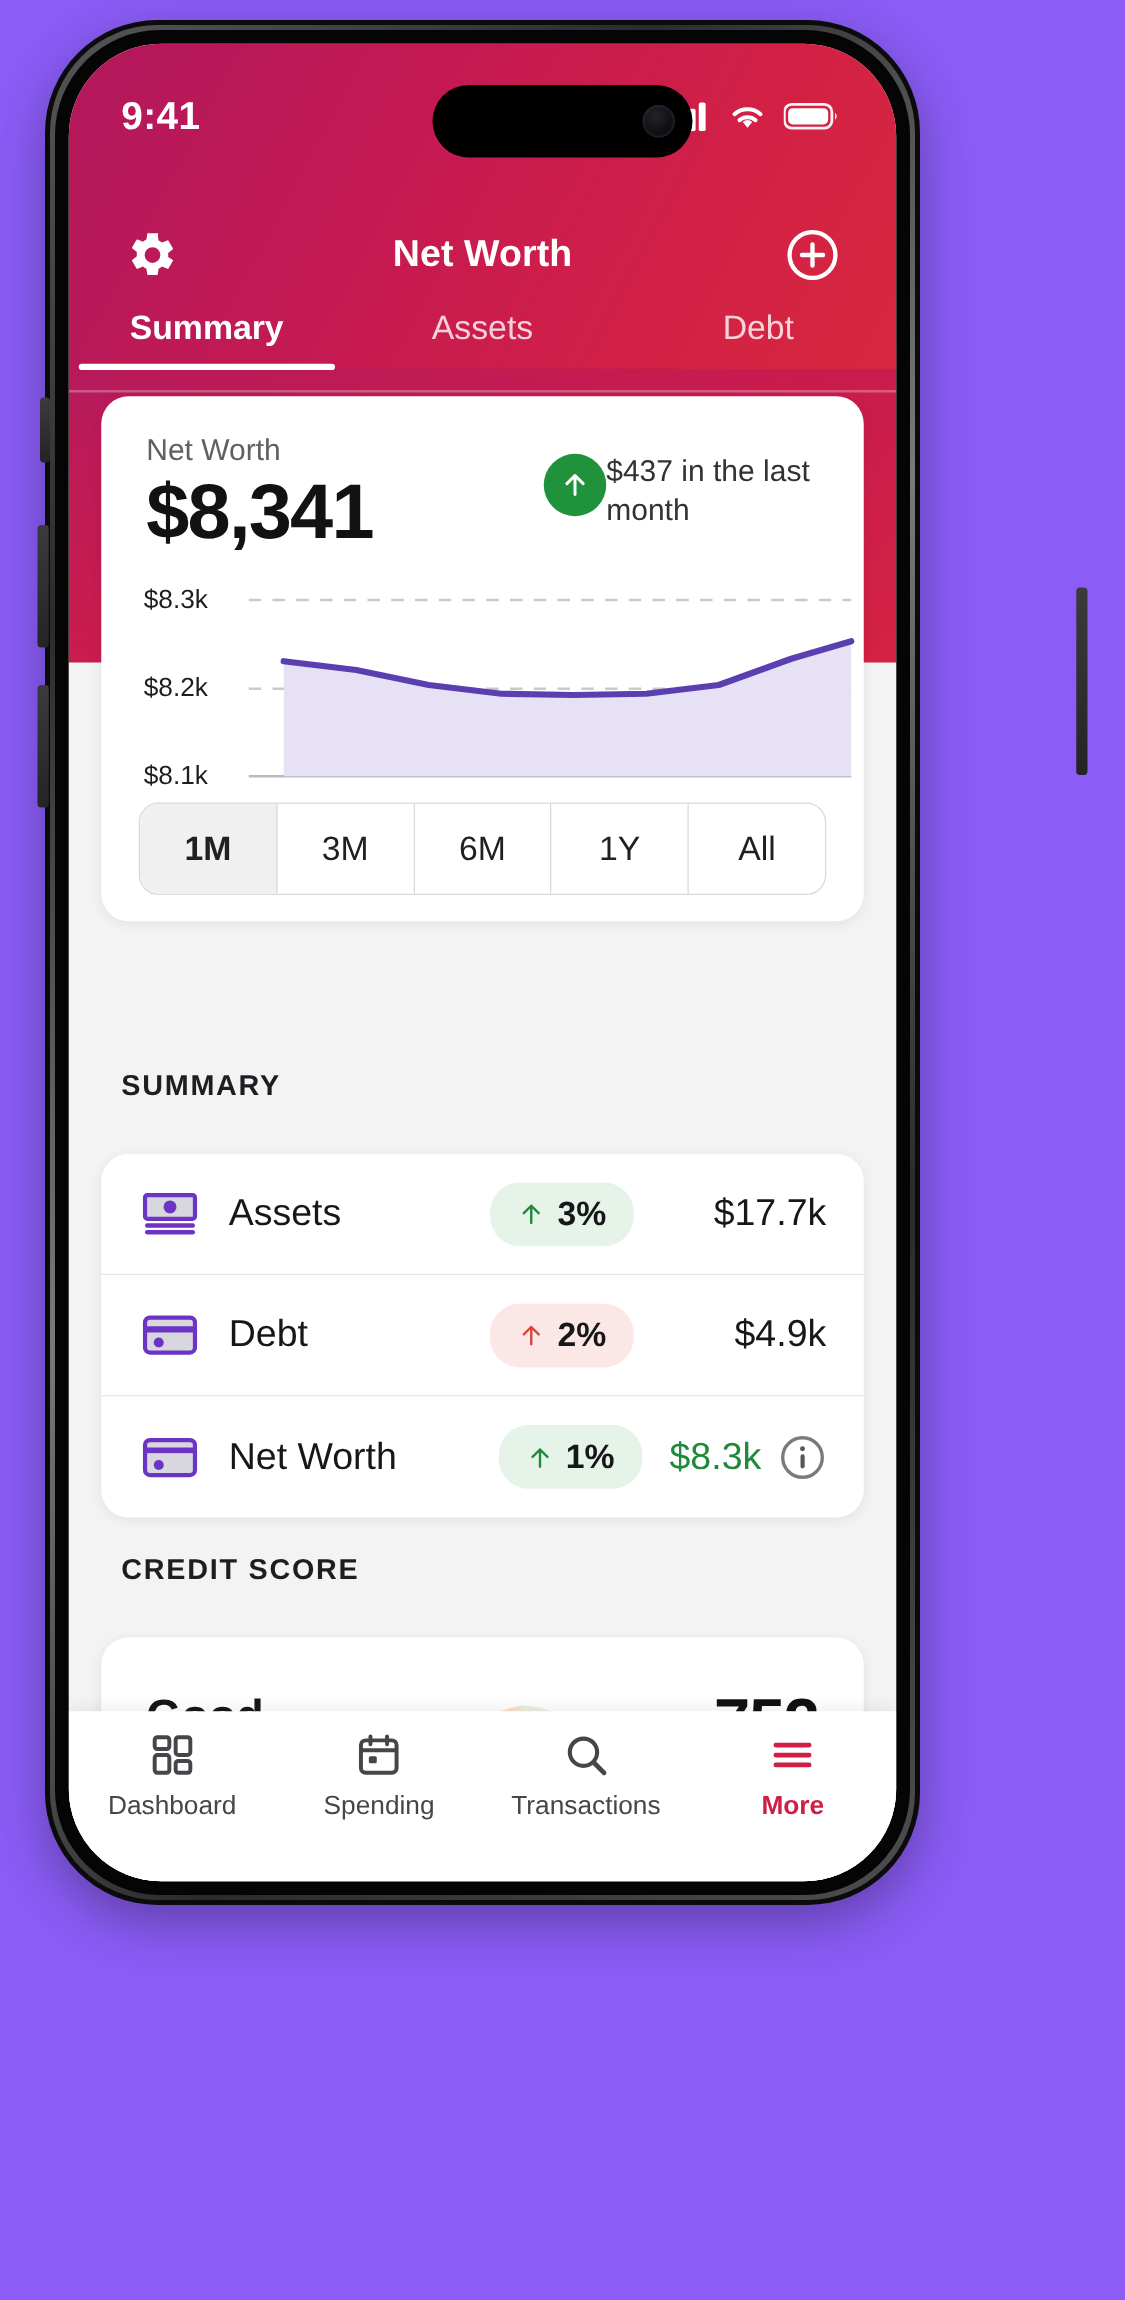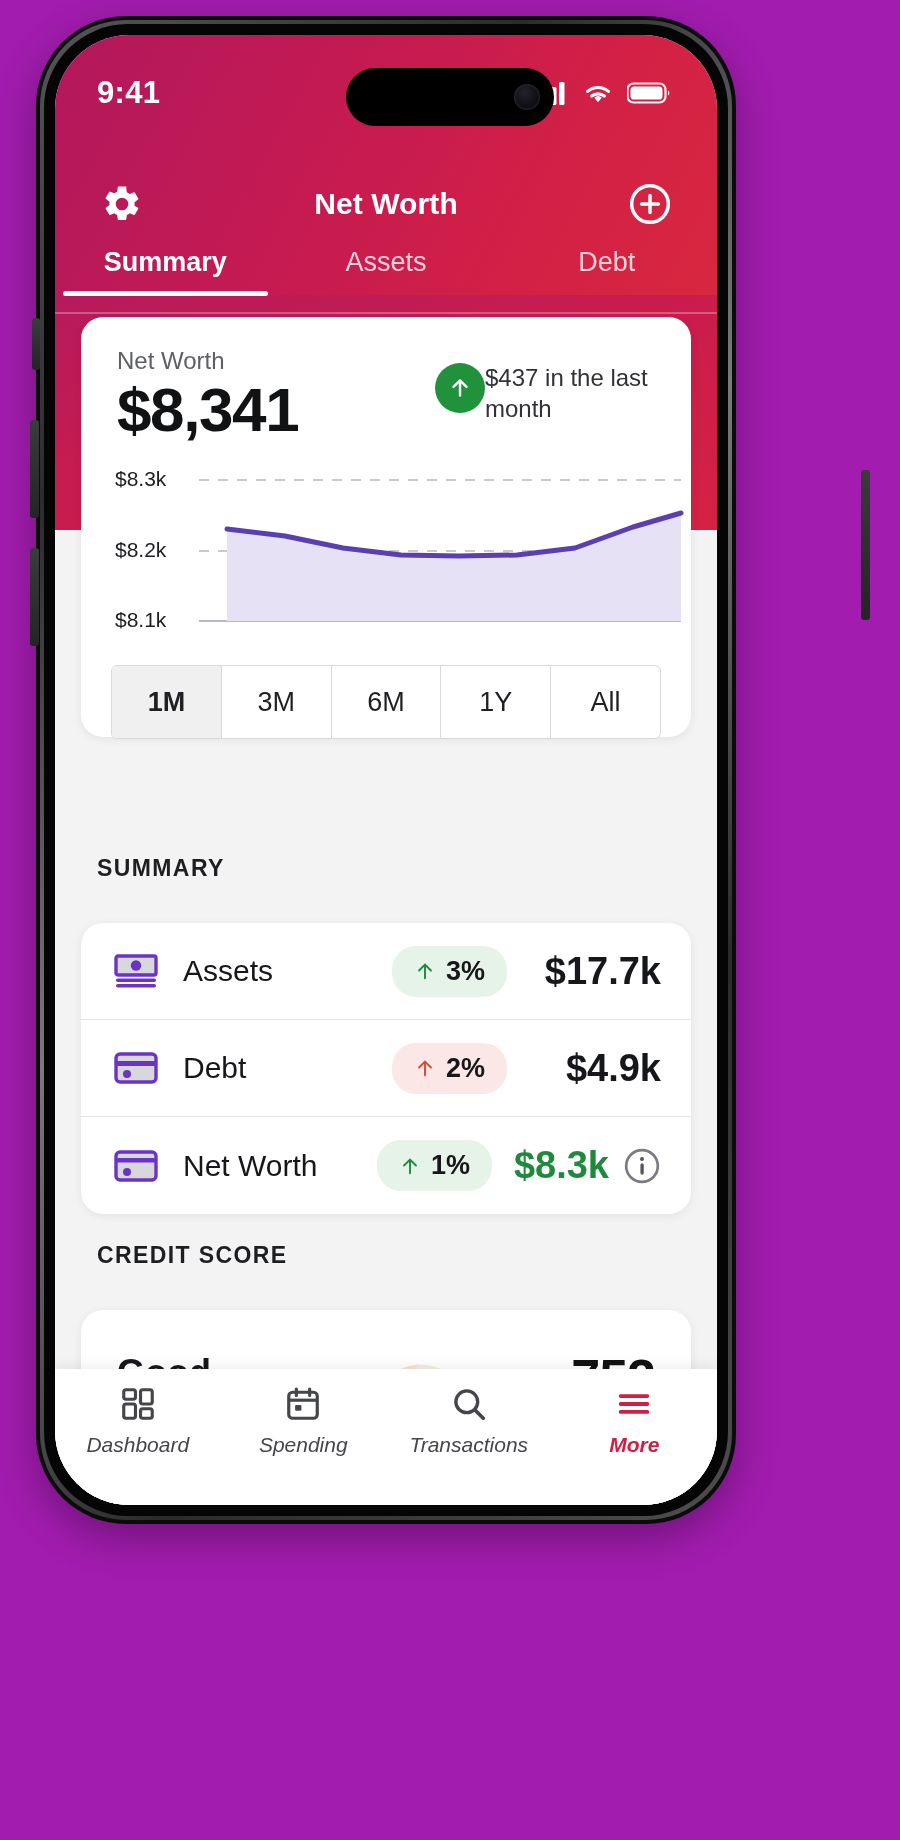--- a/index.html
+++ b/index.html
@@ -6,21 +6,21 @@
   html,body { width:900px; height:1840px; }
   body {
     background:#ffffff;
     font-family:"Liberation Sans", sans-serif;
     -webkit-font-smoothing:antialiased;
     position:relative;
     overflow:hidden;
   }
 
   
-  .stage { position:absolute; inset:0; background:#a21caf;padding-left:36px; }
+  .stage { position:absolute; inset:0; background:#8b5cf6;padding-left:36px; }
 
   .phone-shadow {
     position:absolute; left:36px; top:16px; width:700px; height:1508px;
     border-radius:90px;
     background:#0b0b0c;
     box-shadow:0 14px 40px rgba(0,0,0,.30);
   }
   .phone-band {
     position:absolute; left:40px; top:20px; width:692px; height:1500px;
     border-radius:86px;
@@ -126,22 +126,22 @@
   .nw-delta { display:flex; align-items:flex-start; padding-top:16px;}
   .delta-circle {
     width:50px; height:50px; border-radius:50%; background:#21923c;
     display:flex; align-items:center; justify-content:center; flex:none;
   }
   .delta-text { color:#313236; font-size:24px; line-height:1.28; max-width:170px;}
 
   
   .chart-wrap { position:absolute; left:0; top:152px; width:610px; height:160px; }
   .seg {
-    position:absolute; left:30px; top:348px; width:550px; height:74px;
-    display:flex; border:1px solid #d9d9dc; border-radius:6px; overflow:hidden; background:#fff;
+    position:absolute; left:30px; top:325px; width:550px; height:74px;
+    display:flex; border:1px solid #d9d9dc; border-radius:16px; overflow:hidden; background:#fff;
   }
   .seg-item {
     flex:1; display:flex; align-items:center; justify-content:center;
     font-size:27px; color:#1f2023; cursor:pointer;
     border-right:1px solid #d9d9dc;
   }
   .seg-item:last-child { border-right:none; }
   .seg-item.active { background:#f0f0f1; font-weight:700; }
 
   
@@ -159,37 +159,37 @@
   .sum-row:last-child { border-bottom:none; }
   .row-icon { width:50px; flex:none; display:flex; align-items:center; justify-content:center; }
   .row-name { font-size:30px; color:#16171a; margin-left:22px; flex:1; }
   .pill {
     display:flex; align-items:center; gap:10px;
     border-radius:24px; padding:10px 22px; flex:none; margin-right:22px;
   }
   .pill.up-good { background:#e6f3e8; }
   .pill.up-bad  { background:#fbe7e5; }
   .pill-text { font-size:27px; font-weight:700; color:#16171a; }
-  .row-amt { font-size:38px; font-weight:700; color:#16171a; min-width:132px; text-align:right;}
+  .row-amt { font-size:30px; font-weight:400; color:#16171a; min-width:132px; text-align:right;}
   .row-amt.green { color:#1f8a3b; }
   .info-i { margin-left:14px; flex:none; display:flex; align-items:center;}
 
   
   .cs-card { position:absolute; left:26px; top:1015px; width:610px; height:200px; overflow:hidden;}
   .cs-good { position:absolute; left:36px; top:42px; font-size:36px; font-weight:700; color:#16171a;}
   .cs-sub  { position:absolute; left:36px; top:96px; font-size:30px; color:#16171a; display:flex; align-items:center; gap:10px;}
   .cs-num  { position:absolute; right:36px; top:38px; font-size:52px; font-weight:800; color:#111214; letter-spacing:-1px;}
   .cs-gauge{ position:absolute; left:275px; top:40px; }
 
   
   .tabbar {
     position:absolute; left:0; bottom:0; width:662px; height:136px;
     background:#fff; z-index:30;
     box-shadow:0 -2px 14px rgba(0,0,0,.08);
-    display:flex; align-items:flex-start; padding-top:16px;font-style:italic;
+    display:flex; align-items:flex-start; padding-top:16px;
   }
   .tb-item { flex:1; display:flex; flex-direction:column; align-items:center; gap:10px; cursor:pointer;}
   .tb-label { font-size:21px; color:#45464a; }
   .tb-item.active .tb-label { color:#cf1f45; font-weight:700; }
   .home-ind {
     position:absolute; left:50%; transform:translateX(-50%); bottom:12px;
     width:190px; height:7px; border-radius:4px; background:#111;
     opacity:.0;
   }
 </style>

